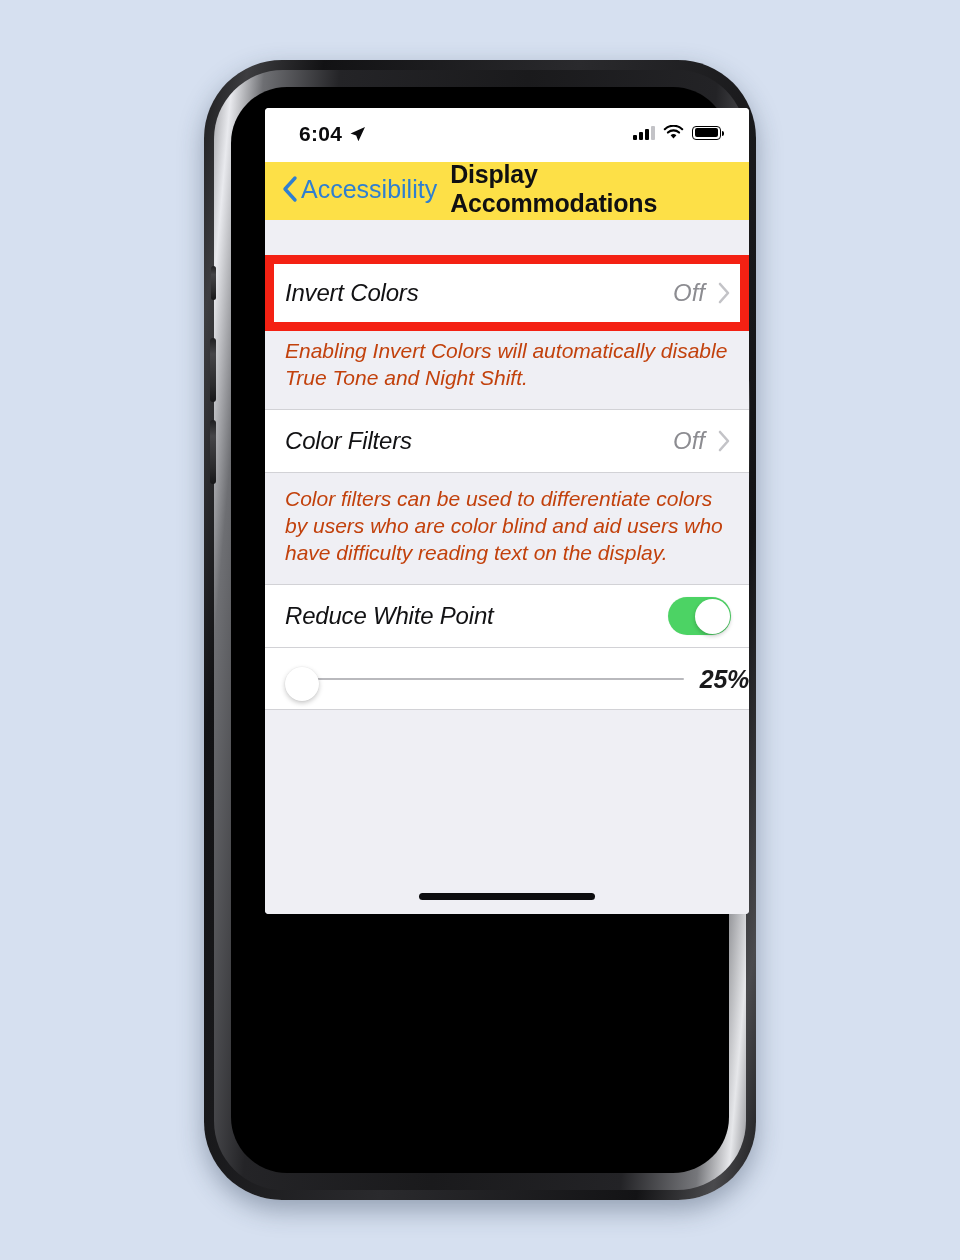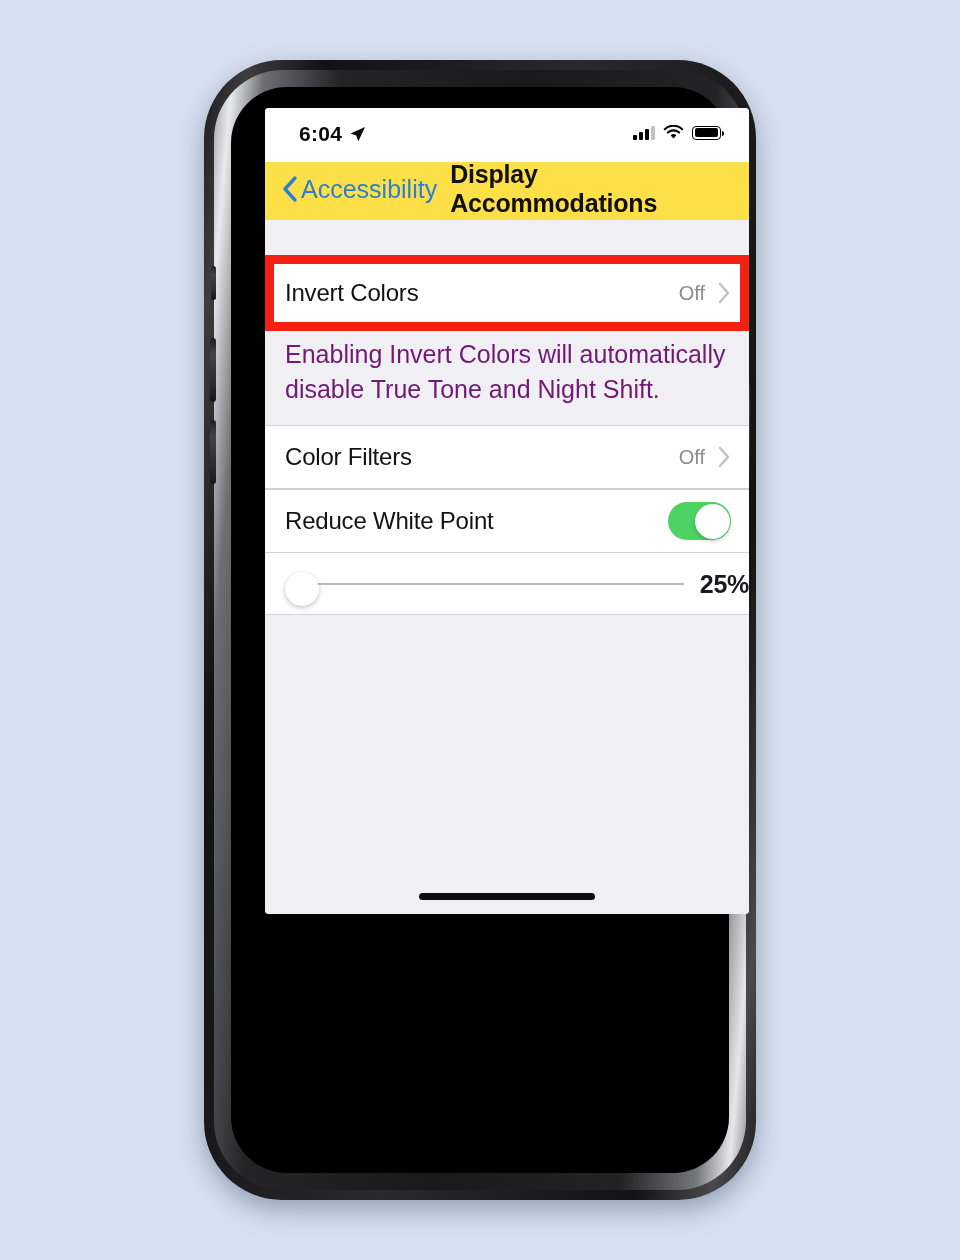--- a/index.html
+++ b/index.html
@@ -207,40 +207,41 @@
     color: #101012;
     margin-left: 13px;
     letter-spacing: -.2px;
   }
 
   
   .content {
     background: #efeff4;
     height: 966px;
     position: relative;
+    font-style: italic;
   }
   .gap-top { height: 41px; }
 
   .cell {
     background: #ffffff;
     height: 64px;
     display: flex;
     align-items: center;
     padding: 0 0 0 20px;
     box-sizing: border-box;
     position: relative;
   }
   .cell-title {
     font-size: 24px;
     color: #121214;
     letter-spacing: -.2px;
     flex: 1;
   }
   .cell-value {
-    font-size: 20px;
+    font-size: 24px;
     color: #8c8c91;
     margin-right: 12px;
   }
   .chev-right {
     margin-right: 18px;
     display: block;
   }
   .hairline-b {
     position: absolute;
     left: 0;
@@ -253,23 +254,23 @@
     position: absolute;
     left: 0;
     right: 0;
     top: 0;
     height: 1px;
     background: #d2d2d6;
   }
 
   .footnote {
     padding: 12px 20px 18px 20px;
-    font-size: 25px;
-    line-height: 35px;
-    color: #701a75;
+    font-size: 21px;
+    line-height: 27px;
+    color: #c2410c;
     background: #efeff4;
   }
 
   
   .toggle {
     width: 63px;
     height: 38px;
     border-radius: 19px;
     background: #4cd364;
     position: relative;
@@ -431,20 +432,21 @@
 
             <div class="cell">
               <span class="hairline-t"></span>
               <span class="cell-title">Color Filters</span>
               <span class="cell-value">Off</span>
               <svg class="chev-right" width="14" height="24" viewBox="0 0 14 24">
                 <path d="M3 3 L11 12 L3 21" stroke="#c3c3c7" stroke-width="2.6" fill="none" stroke-linecap="round" stroke-linejoin="round"></path>
               </svg>
               <span class="hairline-b"></span>
             </div>
+            <div class="footnote">Color filters can be used to differentiate colors by users who are color blind and aid users who have difficulty reading text on the display.</div>
 
 
             <div class="cell">
               <span class="hairline-t"></span>
               <span class="cell-title">Reduce White Point</span>
               <span class="toggle">
                 <span class="knob"></span>
               </span>
               <span class="hairline-b"></span>
             </div>

